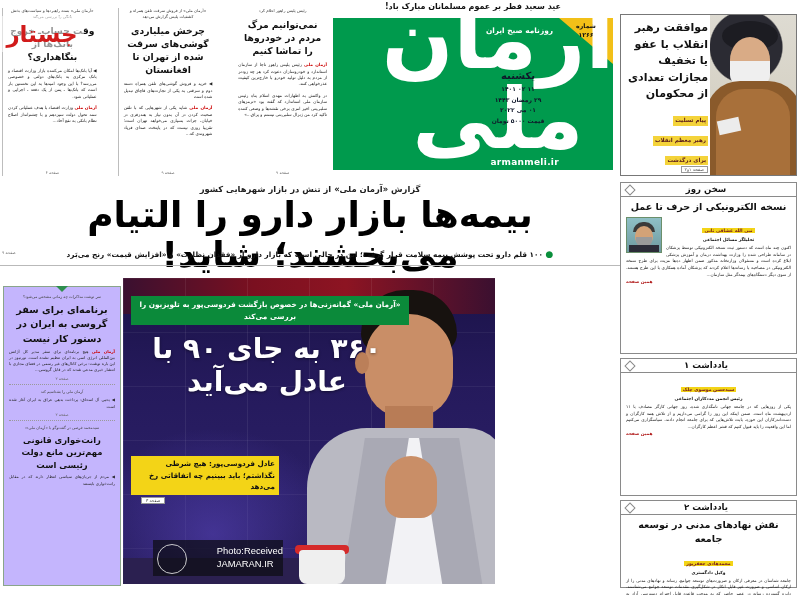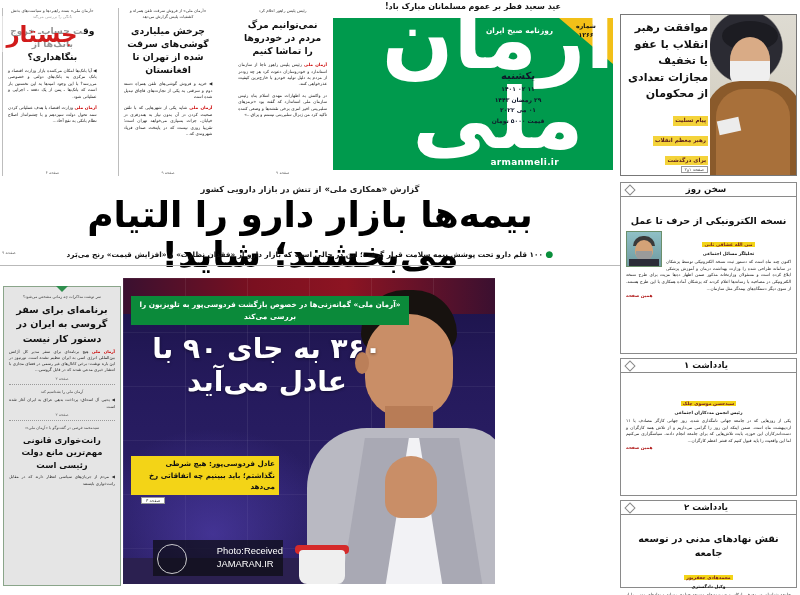--- a/index.html
+++ b/index.html
@@ -63,21 +63,21 @@
   
   .hl-kicker{position:absolute;left:0;top:184px;width:620px;text-align:center;font-size:8.4px;font-weight:bold;color:#222;}
   .hl-main{position:absolute;left:0;top:195px;width:620px;text-align:center;
      font-size:36px;font-weight:bold;line-height:1.1;letter-spacing:-1.2px;color:#000;}
   .hl-sub{position:absolute;left:6px;top:249px;width:608px;text-align:center;font-size:7.3px;font-weight:bold;color:#111;}
   .hl-sub .dot{color:#0a8f3c;font-size:9px;}
   .hl-sub-page{position:absolute;left:2px;top:250px;font-size:4px;color:#666;}
   .hl-rule{position:absolute;left:0;top:265px;width:620px;border-top:1px solid #b9b9b9;}
 
   
-  .lsb{position:absolute;left:3px;top:286px;width:118px;height:300px;border:1px solid #8aa58a;background:#e5e5e5;padding:3px 5px;box-sizing:border-box;}
+  .lsb{position:absolute;left:3px;top:286px;width:118px;height:300px;border:1px solid #8aa58a;background:#c4b5fd;padding:3px 5px;box-sizing:border-box;}
   .lsb-tri{position:absolute;left:50%;top:-1px;transform:translateX(-50%);width:0;height:0;border-top:6px solid #2f8f4e;border-left:6px solid transparent;border-right:6px solid transparent;}
   .lsb-kicker{font-size:3.9px;line-height:1.5;text-align:center;color:#444;margin-top:4px;}
   .lsb-head{font-size:9.6px;font-weight:bold;line-height:1.5;text-align:center;margin-top:3px;}
   .lsb-head.sm{font-size:8.4px;}
   .lsb-body{font-size:4.1px;line-height:1.5;text-align:justify;margin-top:3px;color:#222;}
   .lsb-page{text-align:center;font-size:3.9px;color:#666;margin-top:2px;}
   .lsb-div{border-top:1px dotted #9a9a9a;margin:3px 0;}
 
   
   .photo{position:absolute;left:123px;top:278px;width:372px;height:306px;overflow:hidden;
@@ -111,21 +111,21 @@
   .ph-qpage{position:absolute;left:18px;top:219px;background:#fff;border:1px solid #999;font-size:4.2px;padding:0 4px;color:#333;}
 
   
   .wm{position:absolute;left:30px;bottom:8px;width:130px;height:36px;background:rgba(12,12,20,.72);display:flex;align-items:center;}
   .wm-t{color:#fff;font-size:9.4px;line-height:1.35;direction:ltr;text-align:left;padding-left:34px;font-family:"Liberation Sans",sans-serif;}
   .wm-logo{position:absolute;left:4px;top:4px;width:28px;height:28px;border-radius:50%;border:1.5px solid #e8e8e8;opacity:.85;}
 
   
   .rsb{position:absolute;left:620px;top:182px;width:177px;height:410px;}
   .rbox{position:relative;border:1px solid #8a8a8a;margin-bottom:4px;background:#fff;box-sizing:border-box;padding:3px 5px 4px;}
-  .rbar{position:relative;border-bottom:1px solid #8a8a8a;margin:-3px -5px 17px;padding:1px 10px 2px 5px;text-align:center;font-size:8.6px;font-weight:bold;}
+  .rbar{position:relative;border-bottom:1px solid #8a8a8a;margin:-3px -5px 3px;padding:1px 10px 2px 5px;text-align:center;font-size:8.6px;font-weight:bold;}
   .rbar:after{content:"";position:absolute;left:5px;top:50%;transform:translateY(-50%) rotate(45deg);width:6px;height:6px;border:1px solid #8a8a8a;background:#fff;}
   .rhead{font-size:9.6px;font-weight:bold;line-height:1.5;text-align:center;margin:2px 0 3px;}
   .rauthor{display:inline-block;background:#f3d417;font-size:4.6px;font-weight:bold;padding:0 2px;color:#7a2020;}
   .rrole{font-size:4.4px;font-weight:bold;color:#111;margin-top:1px;}
   .rbody{font-size:4.3px;line-height:1.52;text-align:justify;color:#222;margin-top:3px;}
   .rmore{text-align:left;font-size:4.4px;font-weight:bold;color:#b01818;margin-top:1px;}
   .rphoto{float:left;width:34px;height:34px;border:1px solid #6b8f6b;margin:0 4px 2px 0;background:linear-gradient(#8fc0c6,#6f9aa0);position:relative;overflow:hidden;}
   .rp-face{position:absolute;left:8px;top:8px;width:18px;height:20px;background:#d3a277;border-radius:50% 50% 45% 45%;}
   .rp-hair{position:absolute;left:6px;top:4px;width:22px;height:10px;background:#3a3a3a;border-radius:11px 11px 0 0;}
   .rp-beard{position:absolute;left:9px;top:19px;width:16px;height:11px;background:#9a9a9a;border-radius:0 0 8px 8px;}
@@ -201,21 +201,21 @@
         <span>رهبر معظم انقلاب</span><br>
         <span>برای درگذشت</span><br>
         <span>نادر طالب‌زاده</span>
       </div>
       <div class="lb-page">صفحه ۱و۲</div>
     </div>
 
     <div class="jostar">جستار</div>
   </div>
 
-  <div class="hl-kicker">گزارش «همکاری ملی» از تنش در بازار دارویی کشور</div>
+  <div class="hl-kicker">گزارش «آرمان ملی» از تنش در بازار شهرهایی کشور</div>
   <div class="hl-main">بیمه‌ها بازار دارو را التیام می‌بخشند؛ شاید!</div>
   <div class="hl-sub"><span class="dot">●</span> <span>۱۰۰ قلم دارو تحت پوشش بیمه سلامت قرار گرفت؛ این در حالی است که بازار دارو از «فقدان نظارت» و «افزایش قیمت» رنج می‌بَرد</span></div>
   <div class="hl-sub-page">صفحه ۹</div>
   <div class="hl-rule"></div>
 
   <div class="lsb">
     <div class="lsb-tri"></div>
 
     <div>
       <div class="lsb-kicker">سر نوشت مذاکرات چه زمانی مشخص می‌شود؟</div>

